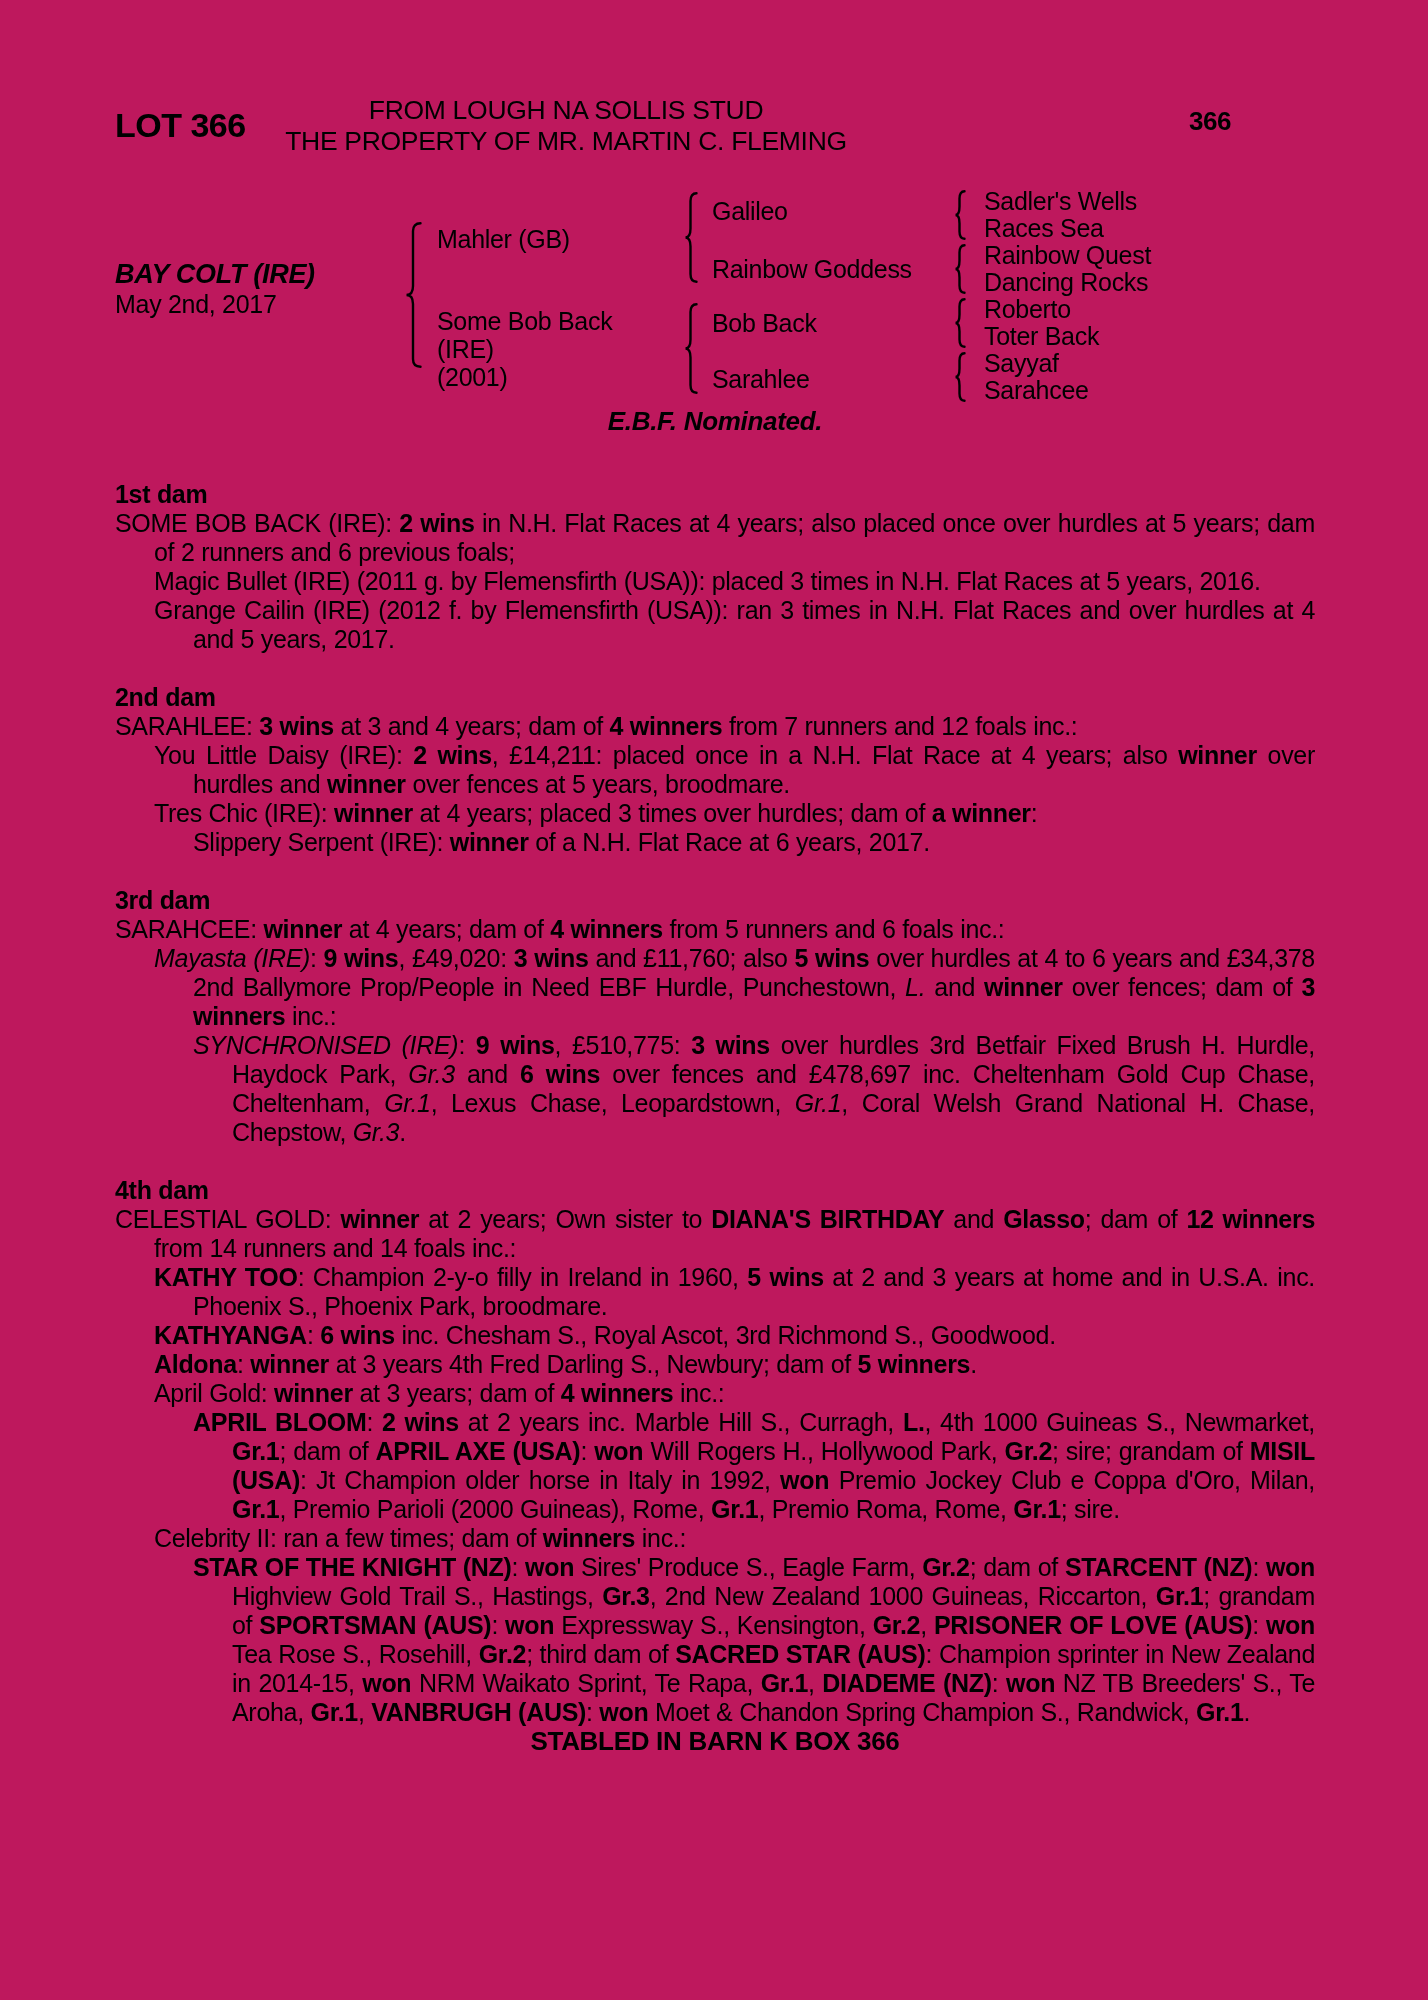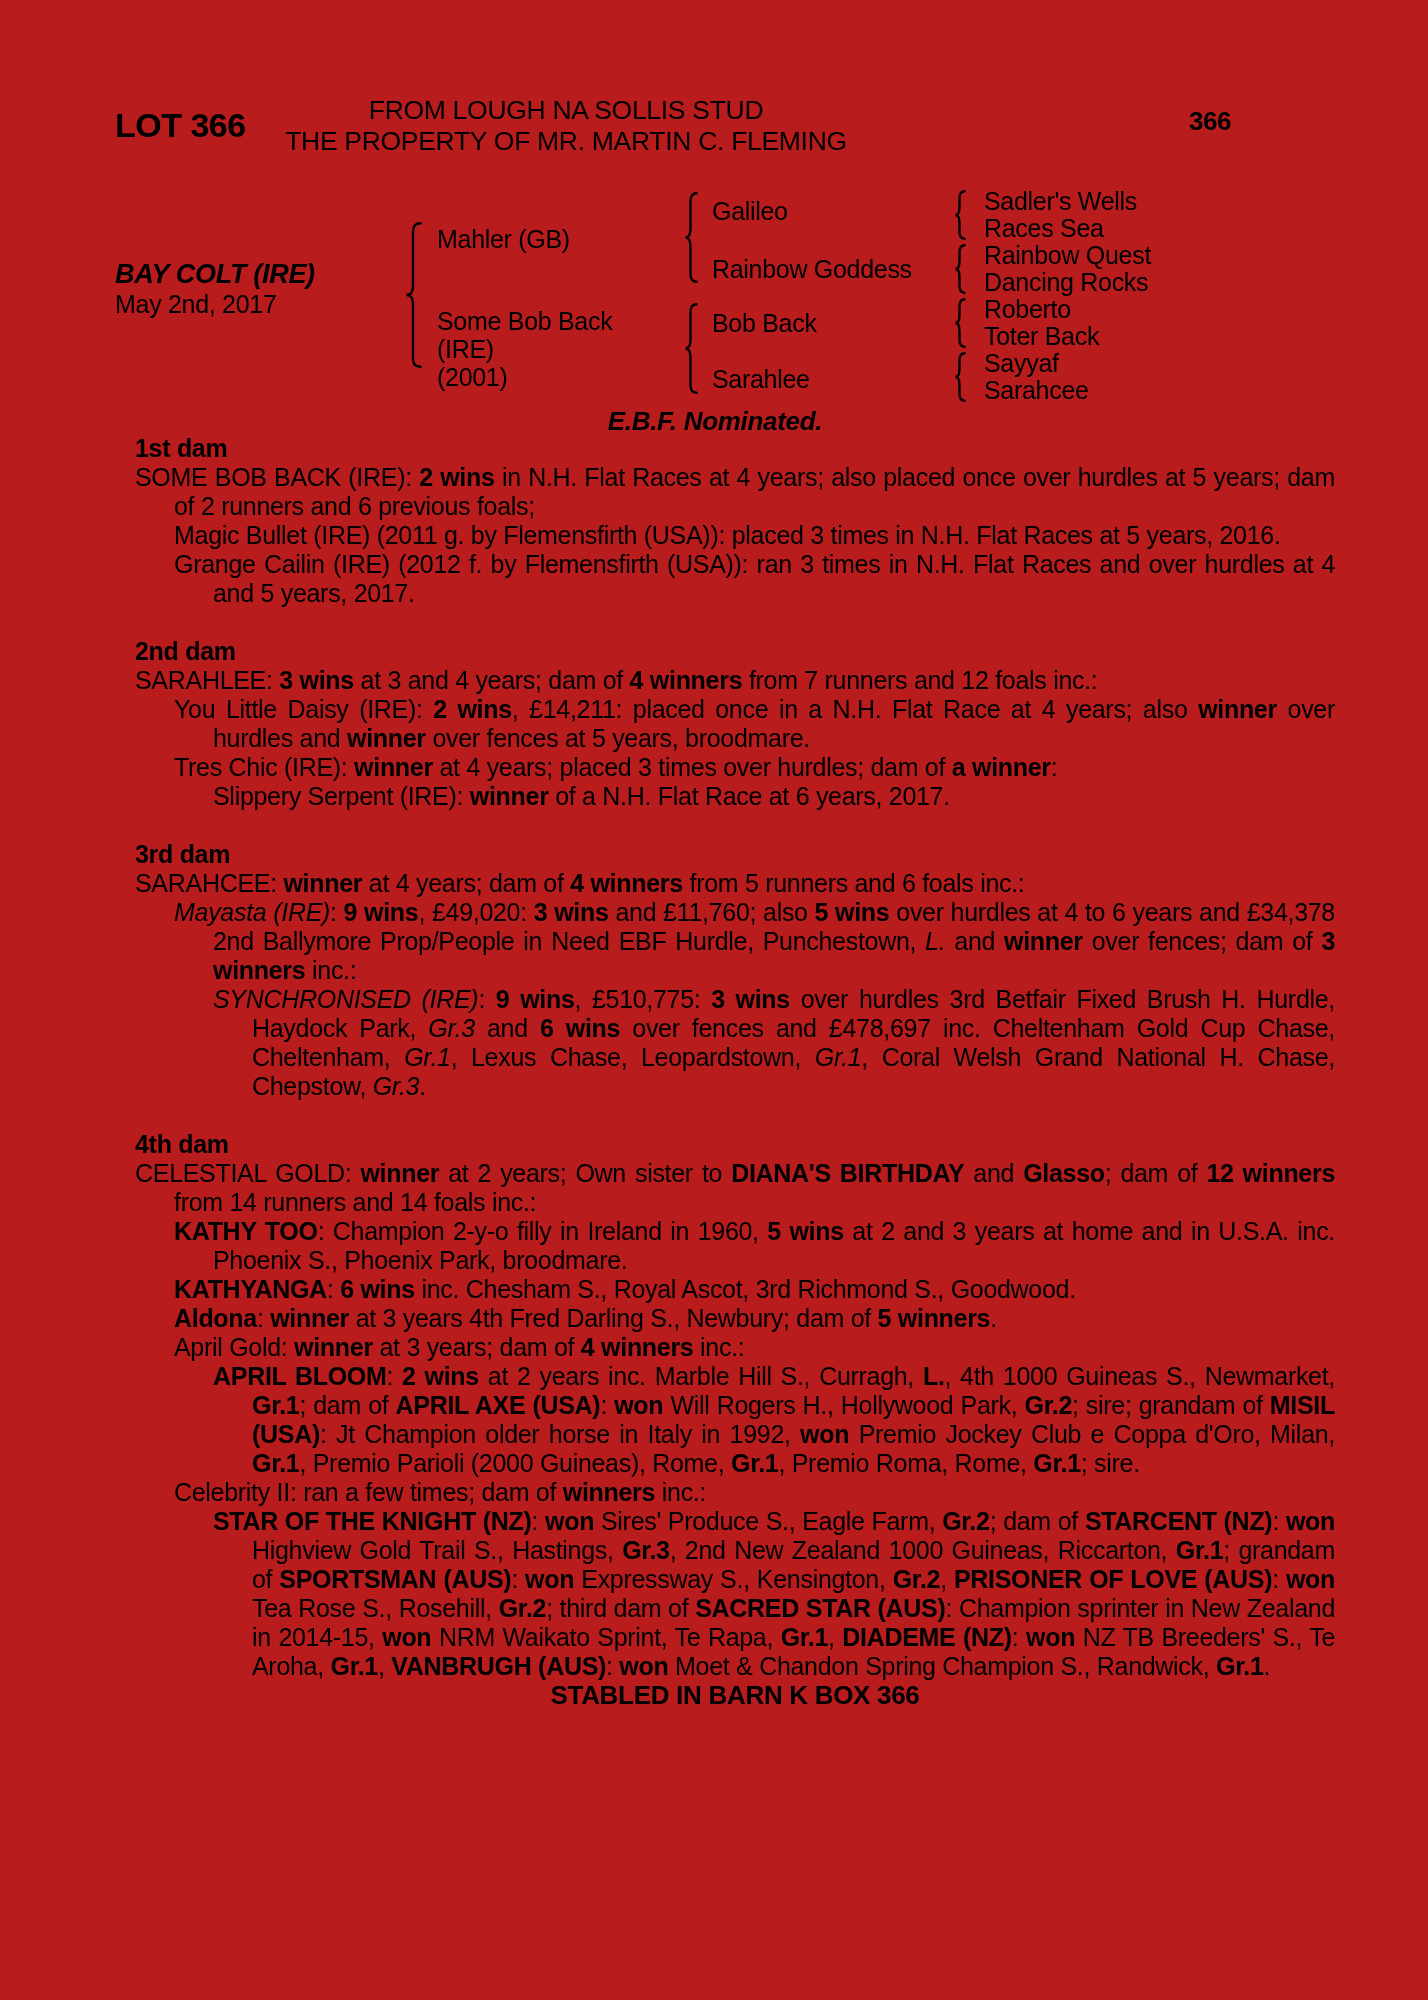--- a/index.html
+++ b/index.html
@@ -1,20 +1,20 @@
 <!DOCTYPE html>
 <html><head>
 <meta charset="utf-8">
 <style>
   html,body { margin:0; padding:0; background:#e8e8e8; }
   .page {
     position:relative;
     width:1428px; height:2000px;
     margin:0 auto;
-    background:#b91c1c;
+    background:#be185d;
     color:#000;
     font-family:"Liberation Sans","DejaVu Sans",sans-serif;
     letter-spacing:-0.3px;
     overflow:hidden;
   }
   
   .lot-number {
     position:absolute; left:115px; top:106px;
     font-size:34px; font-weight:bold; letter-spacing:-0.5px;
   }
@@ -33,21 +33,21 @@
   .pedigree .abs { position:absolute; white-space:nowrap; line-height:26px; }
   .ped-subj-name { font-weight:bold; font-size:27px;font-style:italic; }
   .brace { position:absolute; }
   .brace svg { display:block; }
   
   .ebf-line {
     position:absolute; left:115px; top:406px; width:1200px;
     text-align:center; font-weight:bold; font-size:26px;font-style:italic;
   }
   
-  .catalog-body { position:absolute; left:115px; top:434px; width:1200px; font-size:25px; line-height:29px;margin-left:20px; }
+  .catalog-body { position:absolute; left:115px; top:480px; width:1200px; font-size:25px; line-height:29px; }
   .dam-header { margin:29px 0 0 0; font-size:25px; font-weight:bold; line-height:29px; }
   .dam-header:first-child { margin-top:0; }
   .para { margin:0; text-align:justify; }
   .ind0 { padding-left:39px;  text-indent:-39px; }
   .ind1 { padding-left:78px;  text-indent:-39px; }
   .ind2 { padding-left:117px; text-indent:-39px; }
   .rn {}
   .rb  { font-weight:bold; }
   .rbi { font-weight:normal; font-style:italic; }
   .stabled-line { margin:0; text-align:center; font-weight:bold; font-size:26px; line-height:29px; }

